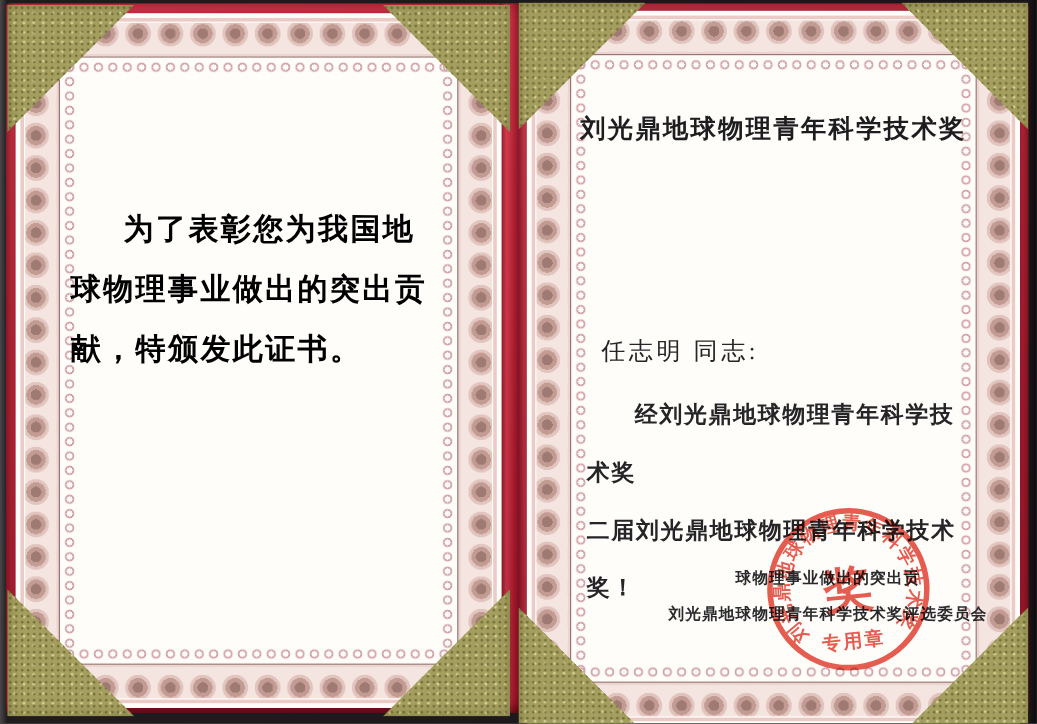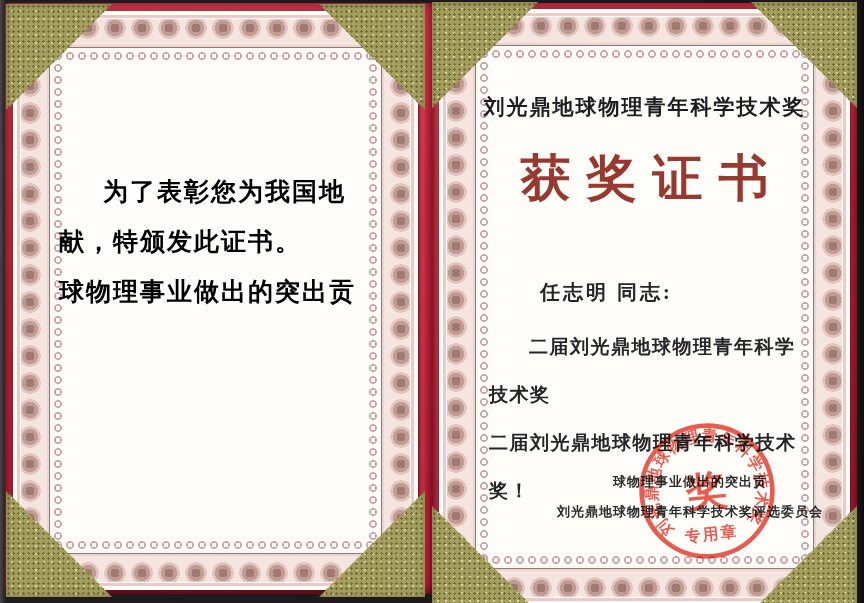--- a/index.html
+++ b/index.html
@@ -83,21 +83,21 @@
     text-align:center;font-size:21px;font-weight:700;
     letter-spacing:2px;color:#1d1d1f;
   }
   .cert-title{
     position:absolute;top:136px;left:30px;right:30px;
     text-align:center;font-size:50px;font-weight:700;
     letter-spacing:16px;text-indent:16px;color:#963a2f;
   }
   .salutation{
     position:absolute;top:270px;left:62px;
-    font-size:20px;font-weight:700;letter-spacing:3px;color:#252527;margin-left:39px;
+    font-size:20px;font-weight:400;letter-spacing:3px;color:#252527;
   }
   .cert-body{
     position:absolute;top:314px;left:50px;right:38px;
     font-size:19px;line-height:48px;font-weight:700;
     letter-spacing:1.5px;color:#252527;
   }
   .cert-body .ln.first{text-indent:40px;}
   .signature{
     position:absolute;top:458px;right:26px;width:268px;
     text-align:center;font-size:13px;line-height:30px;
@@ -125,22 +125,22 @@
     <div class="scallop v left"></div>
     <div class="scallop v right"></div>
     <div class="rule-frame"></div>
     <div class="lace h top"></div>
     <div class="lace h bottom"></div>
     <div class="lace v left"></div>
     <div class="lace v right"></div>
 
     <div class="dedication">
       <div class="ln first">为了表彰您为我国地</div>
+      <div class="ln">球物理事业做出的突出贡</div>
       <div class="ln">献，特颁发此证书。</div>
-      <div class="ln">球物理事业做出的突出贡</div>
     </div>
 
     <div class="corner tl"></div>
     <div class="corner tr"></div>
     <div class="corner bl"></div>
     <div class="corner br"></div>
   </div>
 
   <div class="page page-right">
     <div class="pink-frame"></div>
@@ -148,25 +148,24 @@
     <div class="scallop h bottom"></div>
     <div class="scallop v left"></div>
     <div class="scallop v right"></div>
     <div class="rule-frame"></div>
     <div class="lace h top"></div>
     <div class="lace h bottom"></div>
     <div class="lace v left"></div>
     <div class="lace v right"></div>
 
     <div class="cert-header">刘光鼎地球物理青年科学技术奖</div>
-    <div class="cert-title">获奖证书</div>
     <div class="salutation">任志明 同志:</div>
 
     <div class="cert-body">
-      <div class="ln first">二届刘光鼎地球物理青年科学技术奖</div>
+      <div class="ln first">经刘光鼎地球物理青年科学技术奖</div>
       <div class="ln">二届刘光鼎地球物理青年科学技术奖！</div>
     </div>
 
     <div class="signature">
       <div>球物理事业做出的突出贡</div>
       <div>刘光鼎地球物理青年科学技术奖评选委员会</div>
     </div>
 
     <svg class="seal" viewBox="0 0 150 150" aria-hidden="true">
       <defs>

